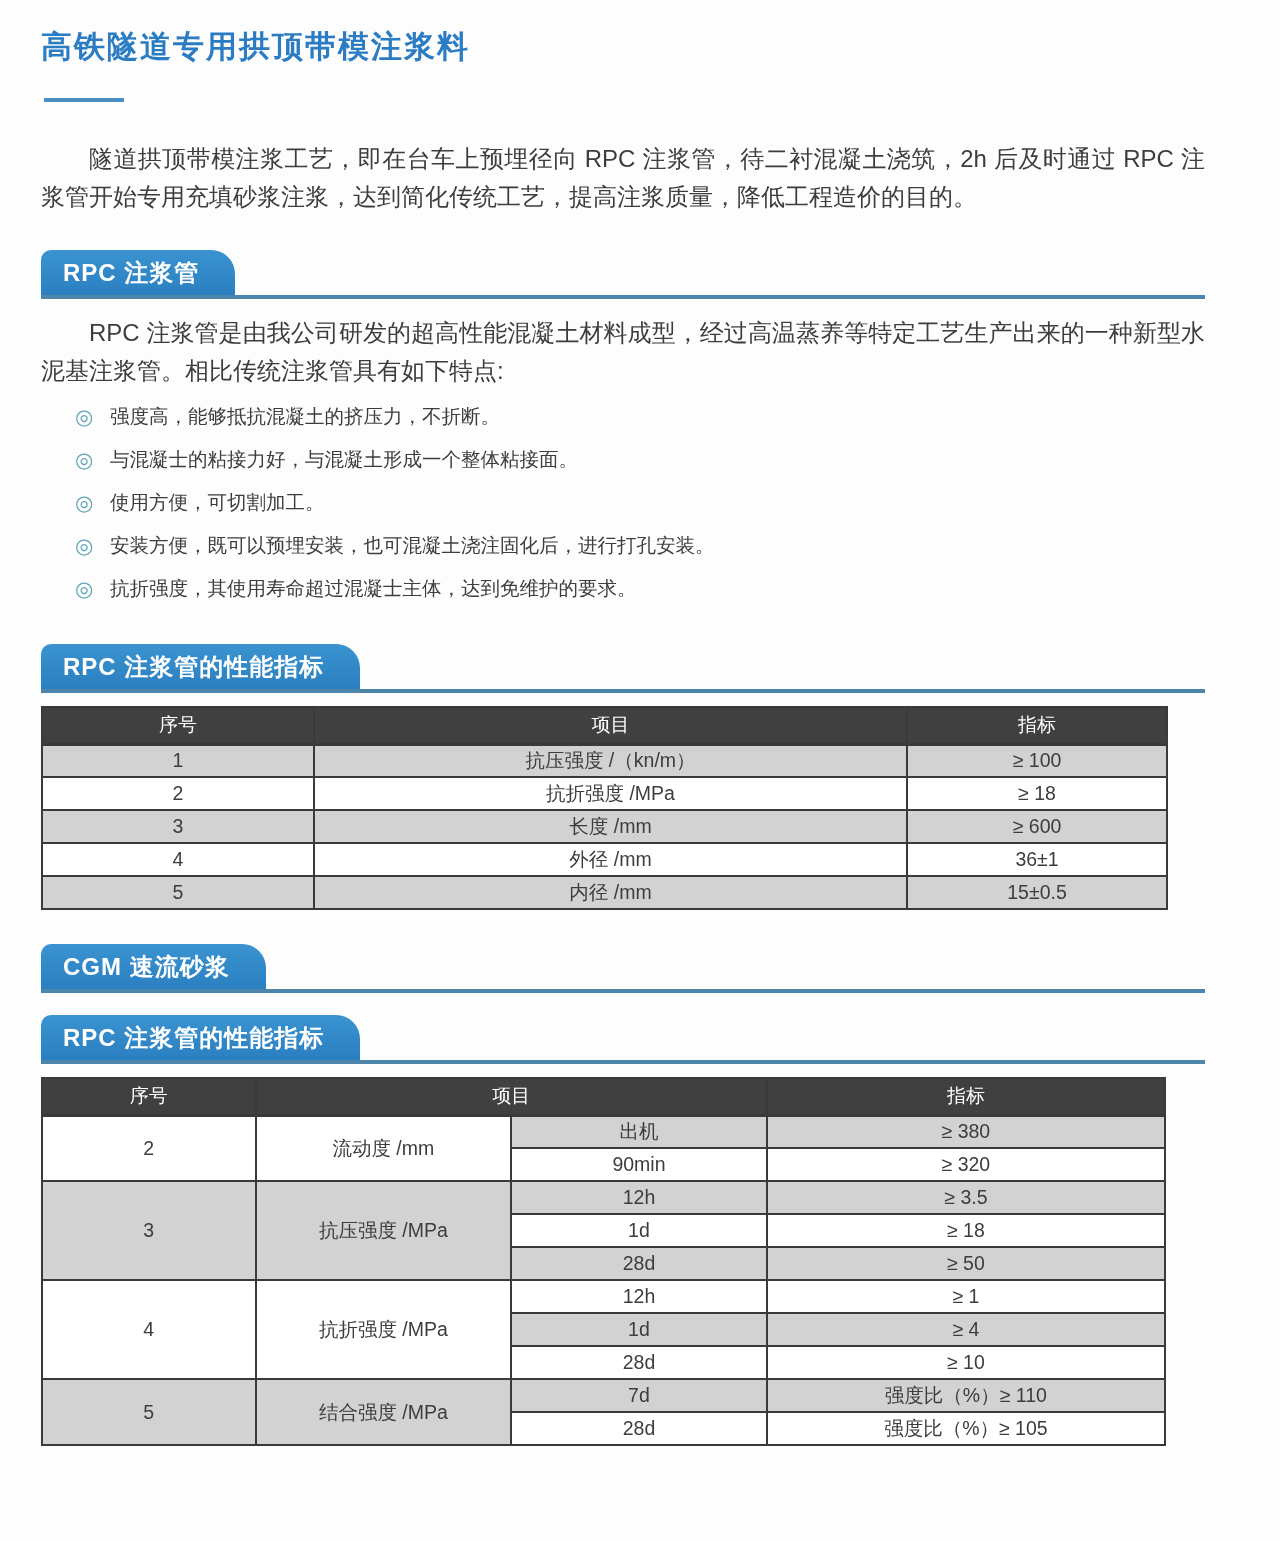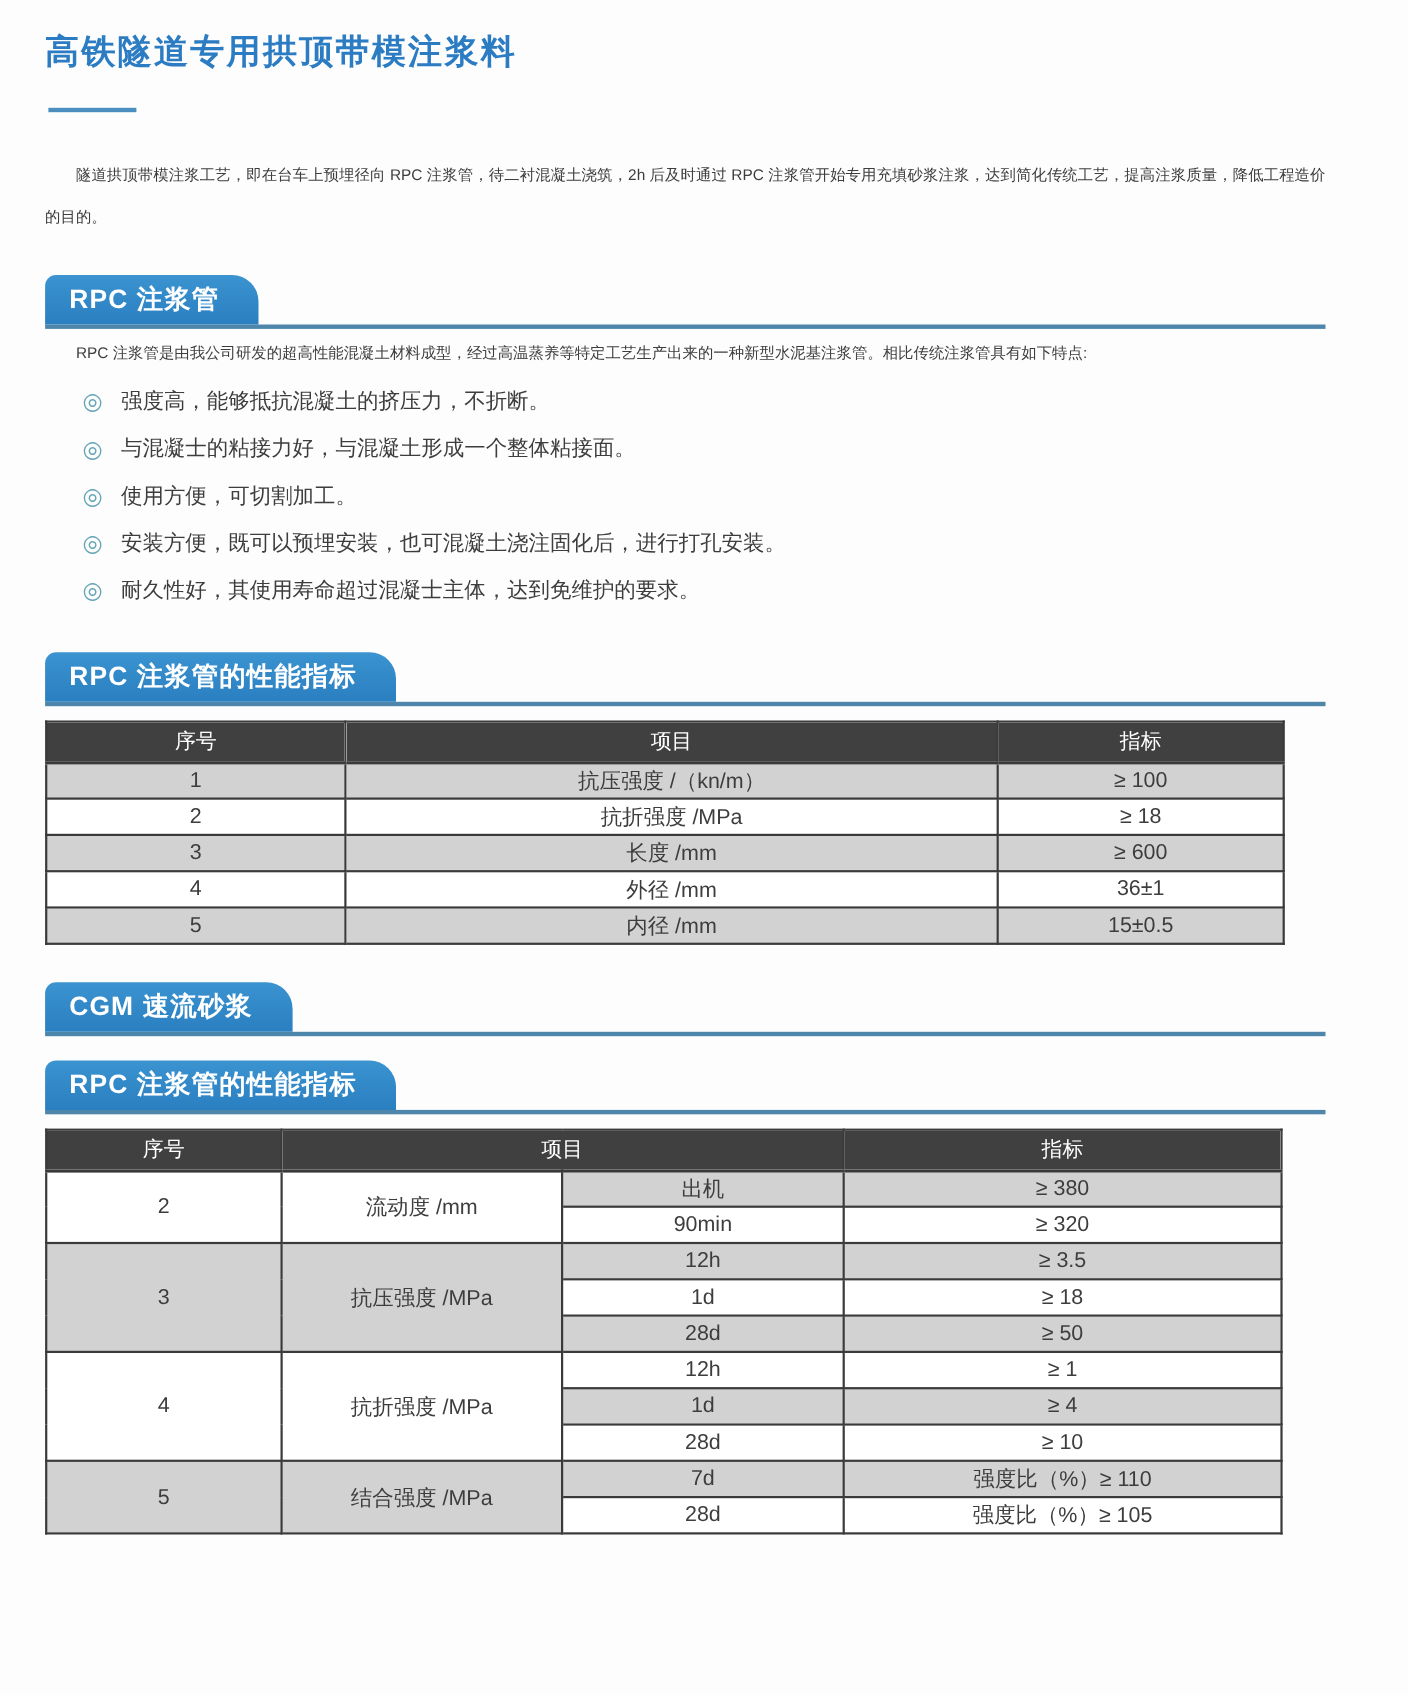--- a/index.html
+++ b/index.html
@@ -4,33 +4,33 @@
 <style>
   * { margin:0; padding:0; box-sizing:border-box; }
   html,body { background:#ffffff; }
   .page {
     position:relative; width:1280px; height:1541px; overflow:hidden;
     background:#fdfdfd; padding:26px 75px 0 41px;
     font-family:"Liberation Sans", sans-serif; color:#3d3d3d;
   }
   .title { font-size:31px; font-weight:700; color:#2b7cc2; letter-spacing:2px; }
   .title-underline { width:80px; height:4px; background:#4a8fc0; margin:30px 0 0 3px; }
-  .para { font-size:14px; line-height:38px; text-align:justify; text-indent:2em; }
+  .para { font-size:24px; line-height:38px; text-align:justify; text-indent:2em; }
   .intro { margin-top:38px; }
 
   .banner-row { border-bottom:4px solid #4e86ab;text-decoration:underline; }
   .banner {
     display:inline-block; vertical-align:bottom;
     background:linear-gradient(180deg,#3b93d0,#2a7fc0);
     color:#ffffff; font-size:24px; font-weight:700;
     line-height:45px; padding:0 36px 0 22px;
     border-radius:10px 24px 0 0; letter-spacing:1px;
   }
   .mt-sec { margin-top:34px; }
-  .mt-para { margin-top:2px; }
+  .mt-para { margin-top:15px; }
 
   .bullets { list-style:none; margin:5px 0 0 34px; }
   .bullets li { position:relative; padding-left:35px; line-height:43px; font-size:19.5px; }
   .bullet-icon { position:absolute; left:0; top:0; color:#63a5b5; font-size:21px; }
 
   table { border-collapse:collapse; table-layout:fixed; width:1125px; margin-top:13px; }
   th, td { border:2px solid #3a3a3a; text-align:center; overflow:hidden; }
   th { background:#404040; color:#ffffff; font-weight:400; height:37px; font-size:19px; border-bottom-width:3px; }
   td { height:33px; font-size:19.5px; }
   .t1 .c1 { width:272px; } .t1 .c2 { width:593px; } .t1 .c3 { width:260px; }
@@ -51,21 +51,21 @@
   <div class="banner-row mt-sec">
     <div class="banner">RPC 注浆管</div>
   </div>
   <p class="para mt-para">RPC 注浆管是由我公司研发的超高性能混凝土材料成型，经过高温蒸养等特定工艺生产出来的一种新型水泥基注浆管。相比传统注浆管具有如下特点:</p>
 
   <ul class="bullets">
     <li><span class="bullet-icon">◎</span><span>强度高，能够抵抗混凝土的挤压力，不折断。</span></li>
     <li><span class="bullet-icon">◎</span><span>与混凝士的粘接力好，与混凝土形成一个整体粘接面。</span></li>
     <li><span class="bullet-icon">◎</span><span>使用方便，可切割加工。</span></li>
     <li><span class="bullet-icon">◎</span><span>安装方便，既可以预埋安装，也可混凝土浇注固化后，进行打孔安装。</span></li>
-    <li><span class="bullet-icon">◎</span><span>耐久性好，其使用寿命超过混凝士主体，达到免维护的要求。</span></li>
+    <li><span class="bullet-icon">◎</span><span>抗折强度，其使用寿命超过混凝士主体，达到免维护的要求。</span></li>
   </ul>
 
   <div class="banner-row mt-sec">
     <div class="banner">RPC 注浆管的性能指标</div>
   </div>
 
   <table class="t1">
     <thead>
       <tr>
         <th class="c1">序号</th>

